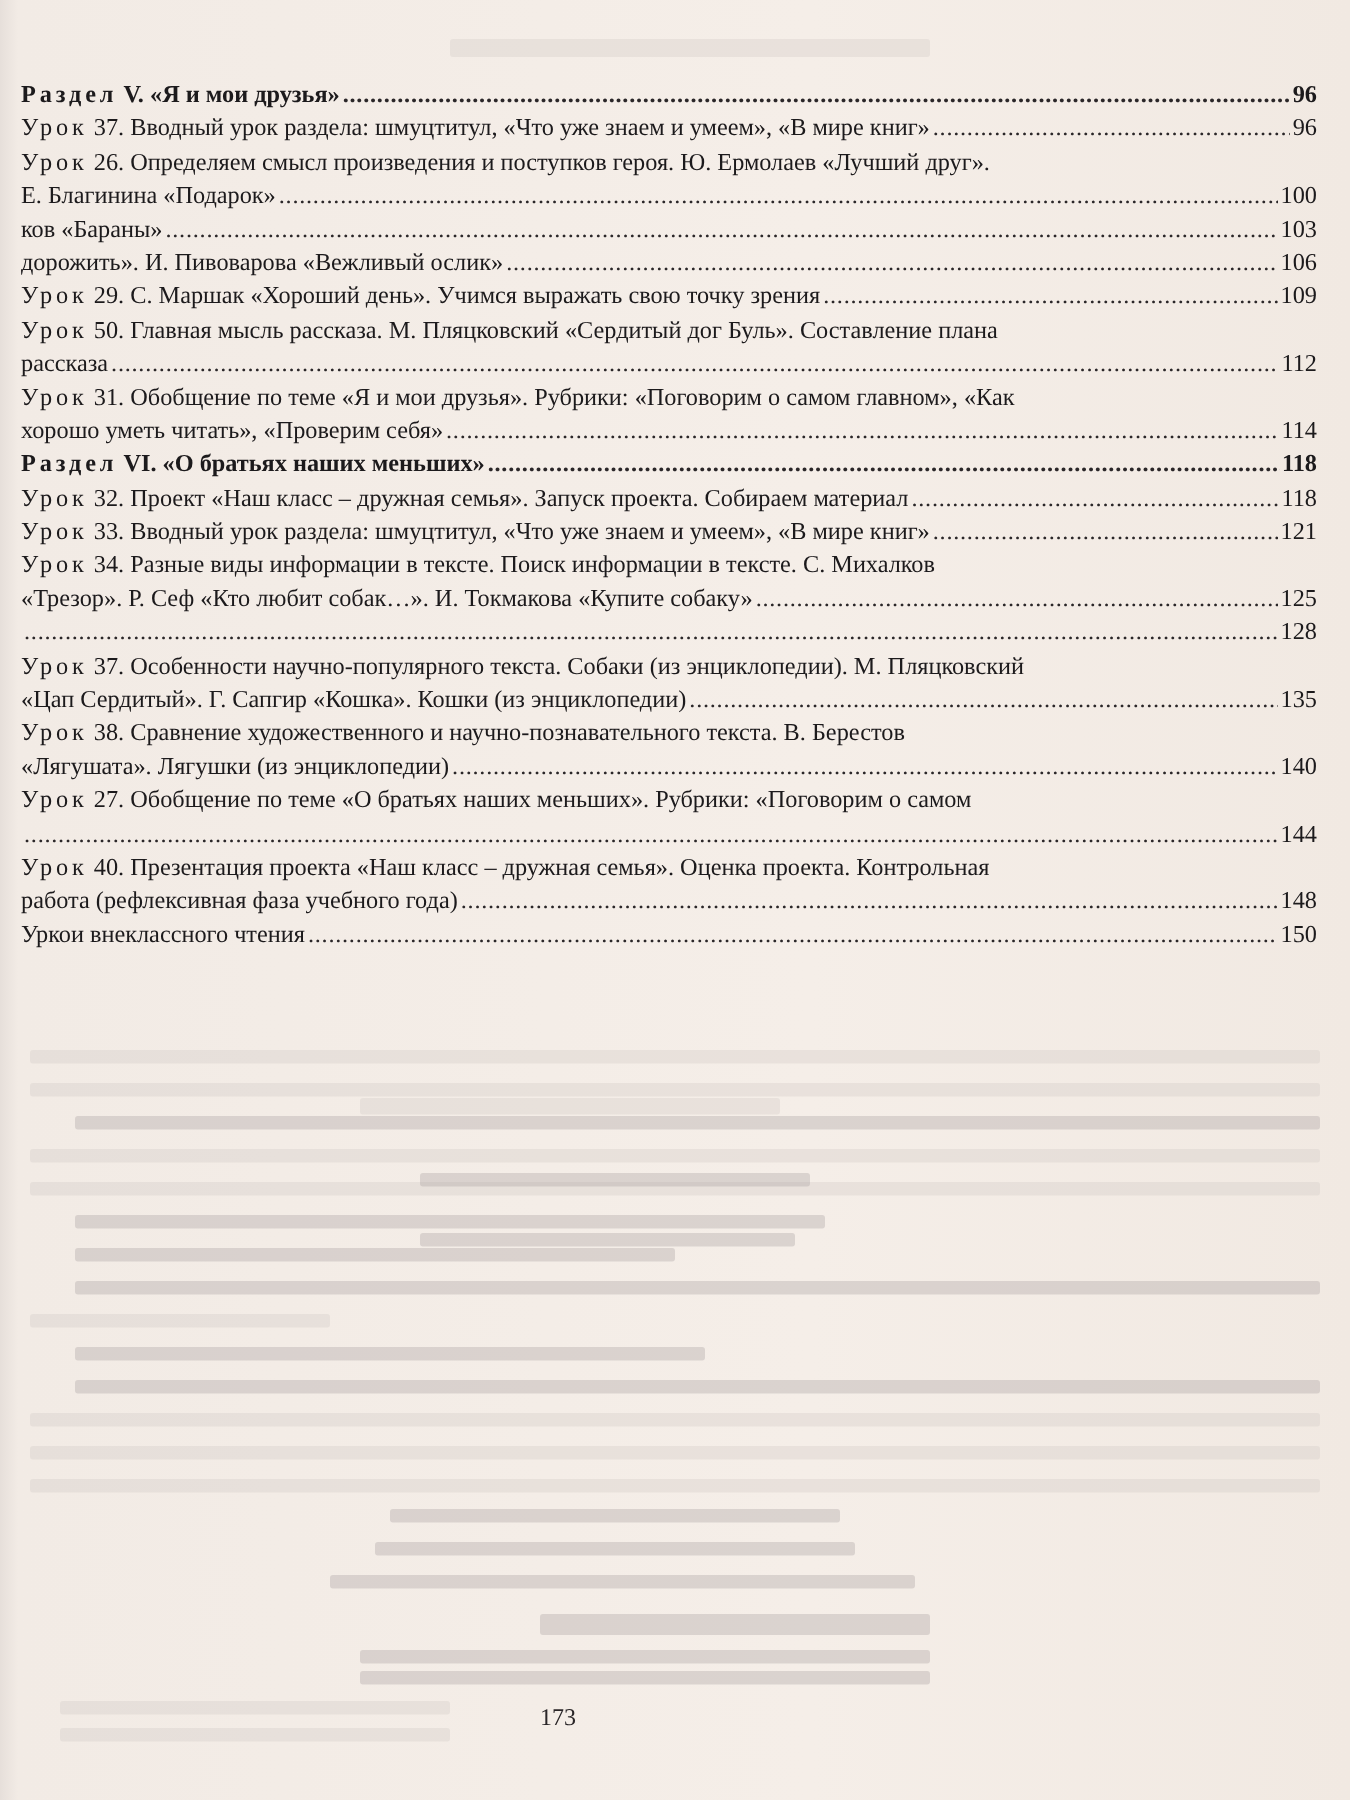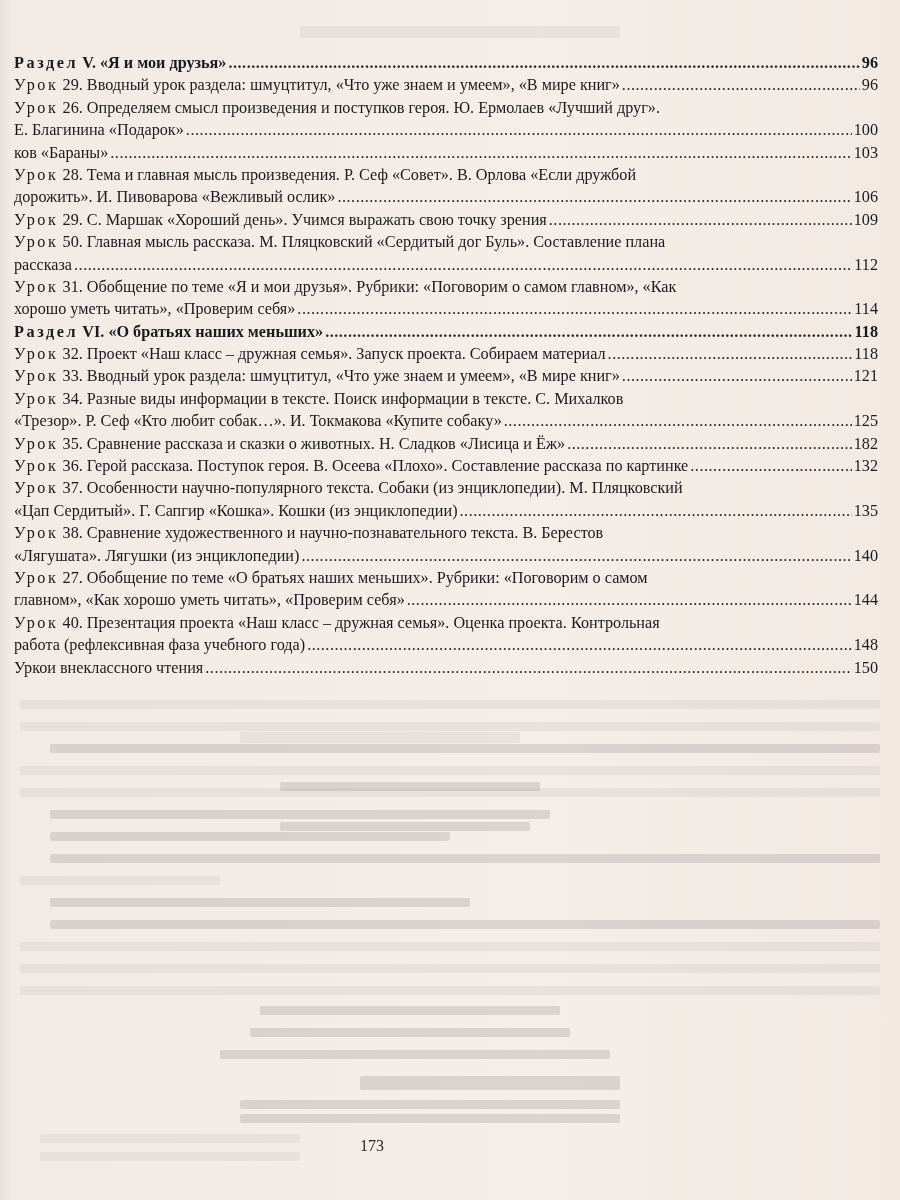--- a/index.html
+++ b/index.html
@@ -50,21 +50,21 @@
   <div class="toc" id="toc">
       <div>
         <div class="row section">
           <span class="text"><span class="spaced">Раздел</span> <span>V. «Я и мои друзья»</span></span>
           <span class="leader"></span>
           <span class="page-num">96</span>
         </div>
       </div>
       <div>
         <div class="row">
-          <span class="text"><span class="spaced">Урок</span> <span>29. Вводный урок раздела: шмуцтитул, «Что уже знаем и умеем», «В мире книг»</span></span>
+          <span class="text"><span class="spaced">Урок</span> <span>37. Вводный урок раздела: шмуцтитул, «Что уже знаем и умеем», «В мире книг»</span></span>
           <span class="leader"></span>
           <span class="page-num">96</span>
         </div>
       </div>
       <div>
         <div class="row no-num">
           <span class="text"><span class="spaced">Урок</span> <span>26. Определяем смысл произведения и поступков героя. Ю. Ермолаев «Лучший друг».</span></span>
         </div>
         <div class="row">
           <span class="text"><span>Е. Благинина «Подарок»</span></span>
@@ -73,23 +73,20 @@
         </div>
       </div>
       <div>
         <div class="row">
           <span class="text"><span>ков «Бараны»</span></span>
           <span class="leader"></span>
           <span class="page-num">103</span>
         </div>
       </div>
       <div>
-        <div class="row no-num">
-          <span class="text"><span class="spaced">Урок</span> <span>28. Тема и главная мысль произведения.  Р. Сеф «Совет». В. Орлова «Если дружбой</span></span>
-        </div>
         <div class="row">
           <span class="text"><span>дорожить». И. Пивоварова «Вежливый ослик»</span></span>
           <span class="leader"></span>
           <span class="page-num">106</span>
         </div>
       </div>
       <div>
         <div class="row">
           <span class="text"><span class="spaced">Урок</span> <span>29. С. Маршак «Хороший день».  Учимся выражать свою точку зрения</span></span>
           <span class="leader"></span>
@@ -142,30 +139,22 @@
           <span class="text"><span class="spaced">Урок</span> <span>34. Разные виды информации в тексте.  Поиск информации в тексте. С. Михалков</span></span>
         </div>
         <div class="row">
           <span class="text"><span>«Трезор».  Р. Сеф «Кто любит собак…». И. Токмакова «Купите собаку»</span></span>
           <span class="leader"></span>
           <span class="page-num">125</span>
         </div>
       </div>
       <div>
         <div class="row">
-          <span class="text"><span class="spaced">Урок</span> <span>35. Сравнение рассказа и сказки о животных. Н. Сладков «Лисица и Ёж»</span></span>
-          <span class="leader"></span>
-          <span class="page-num">182</span>
-        </div>
-      </div>
-      <div>
-        <div class="row">
-          <span class="text"><span class="spaced">Урок</span> <span>36. Герой рассказа. Поступок героя.  В. Осеева «Плохо». Составление рассказа по картинке</span></span>
-          <span class="leader"></span>
-          <span class="page-num">132</span>
+          <span class="leader"></span>
+          <span class="page-num">128</span>
         </div>
       </div>
       <div>
         <div class="row no-num">
           <span class="text"><span class="spaced">Урок</span> <span>37. Особенности научно-популярного текста. Собаки (из энциклопедии). М. Пляцковский</span></span>
         </div>
         <div class="row">
           <span class="text"><span>«Цап Сердитый».  Г. Сапгир «Кошка». Кошки (из энциклопедии)</span></span>
           <span class="leader"></span>
           <span class="page-num">135</span>
@@ -179,21 +168,20 @@
           <span class="text"><span>«Лягушата». Лягушки (из энциклопедии)</span></span>
           <span class="leader"></span>
           <span class="page-num">140</span>
         </div>
       </div>
       <div>
         <div class="row no-num">
           <span class="text"><span class="spaced">Урок</span> <span>27. Обобщение по теме «О братьях наших меньших». Рубрики: «Поговорим о самом</span></span>
         </div>
         <div class="row">
-          <span class="text"><span>главном»,  «Как хорошо уметь читать», «Проверим себя»</span></span>
           <span class="leader"></span>
           <span class="page-num">144</span>
         </div>
       </div>
       <div>
         <div class="row no-num">
           <span class="text"><span class="spaced">Урок</span> <span>40. Презентация проекта «Наш класс – дружная семья». Оценка проекта. Контрольная</span></span>
         </div>
         <div class="row">
           <span class="text"><span>работа (рефлексивная фаза учебного года)</span></span>

